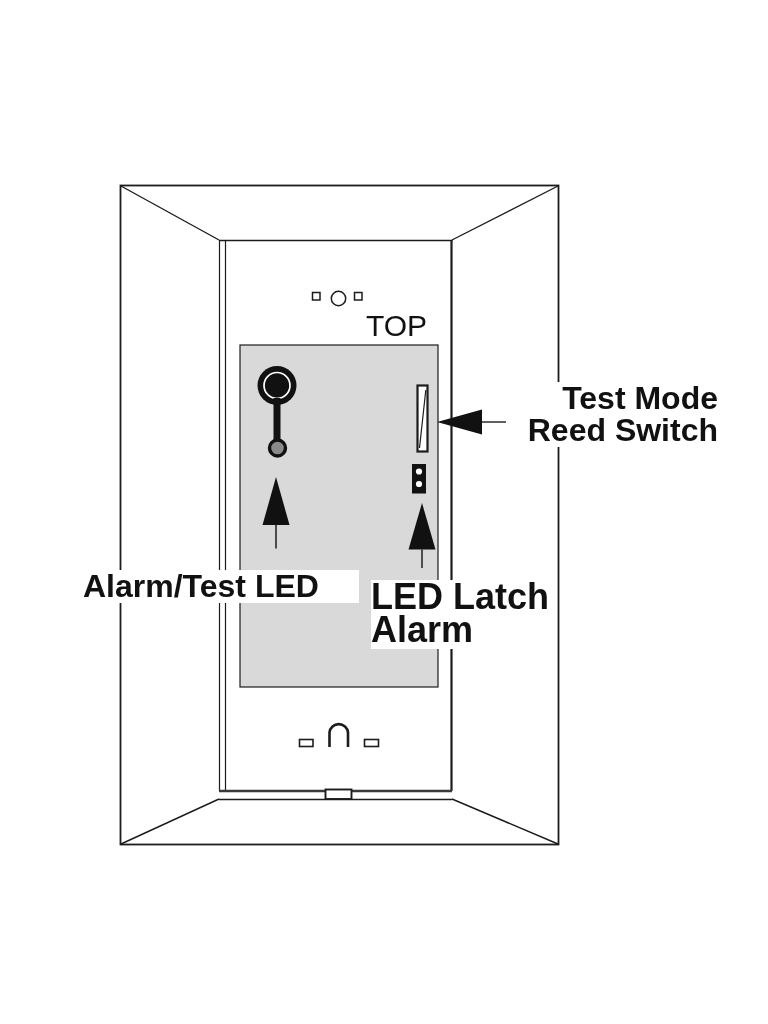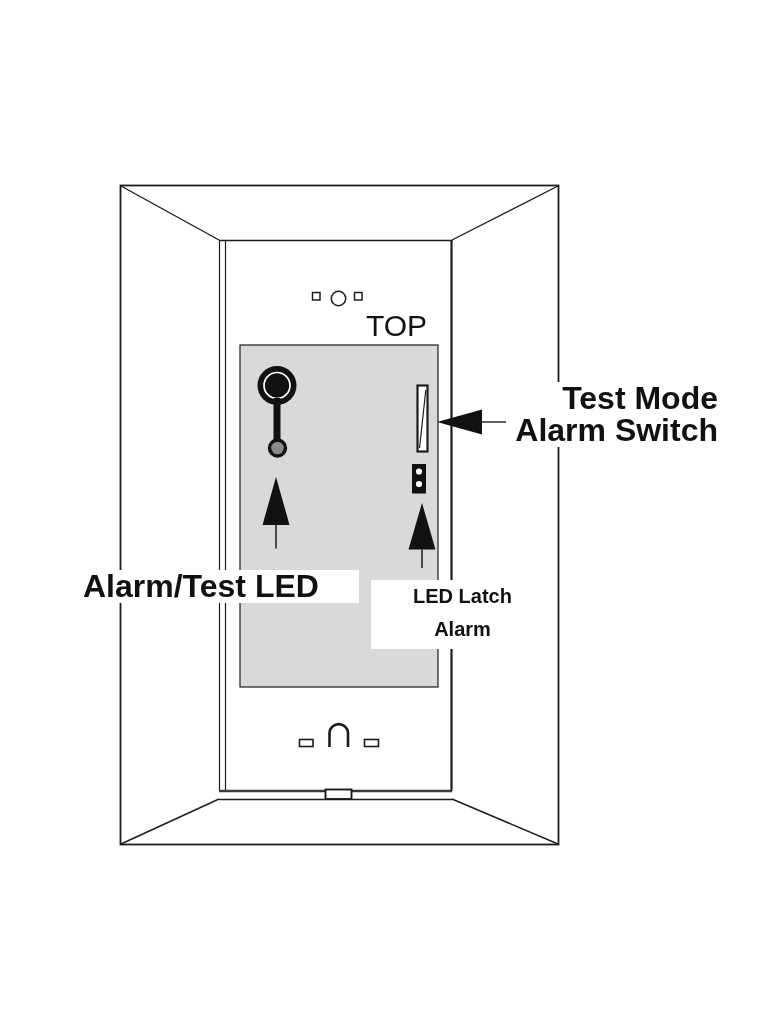--- a/index.html
+++ b/index.html
@@ -28,22 +28,22 @@
     font-size: 32px; font-weight: 700; line-height: 32px;
     text-align: right;
   }
   .label-alarm {
     left: 80px; top: 570px; width: 276px; height: 33px;
     font-size: 32px; font-weight: 700; line-height: 32px;
     padding-left: 3px;
   }
   .label-latch {
     left: 371px; top: 580px; width: 183px; height: 69px;
-    font-size: 20px; font-weight: 700; line-height: 33px;
-    text-align: center;
+    font-size: 36px; font-weight: 700; line-height: 33px;
+    text-align: left;
   }
 </style>
 </head>
 <body>
 
 <div class="canvas">
 
   <svg width="768" height="1024" viewBox="0 0 768 1024">
     <g fill="none" stroke="#1c1c1c" stroke-width="1.5">
 
@@ -90,21 +90,21 @@
       <path d="M 329.5 747 L 329.5 732.5 A 9.3 9.3 0 0 1 348 732.5 L 348 747" stroke-width="2.6"></path>
       <rect x="299.5" y="739.5" width="13.5" height="7" fill="#ffffff" stroke-width="1.6"></rect>
       <rect x="364.5" y="739.5" width="14" height="7" fill="#ffffff" stroke-width="1.6"></rect>
     </g>
   </svg>
 
   <div class="label label-top">TOP</div>
 
   <div class="label label-reed">
     <div>Test Mode</div>
-    <div>Alarm Switch</div>
+    <div>Reed Switch</div>
   </div>
 
   <div class="label label-alarm">Alarm/Test LED</div>
 
   <div class="label label-latch">
     <div>LED Latch</div>
     <div>Alarm</div>
   </div>
 
 </div>

